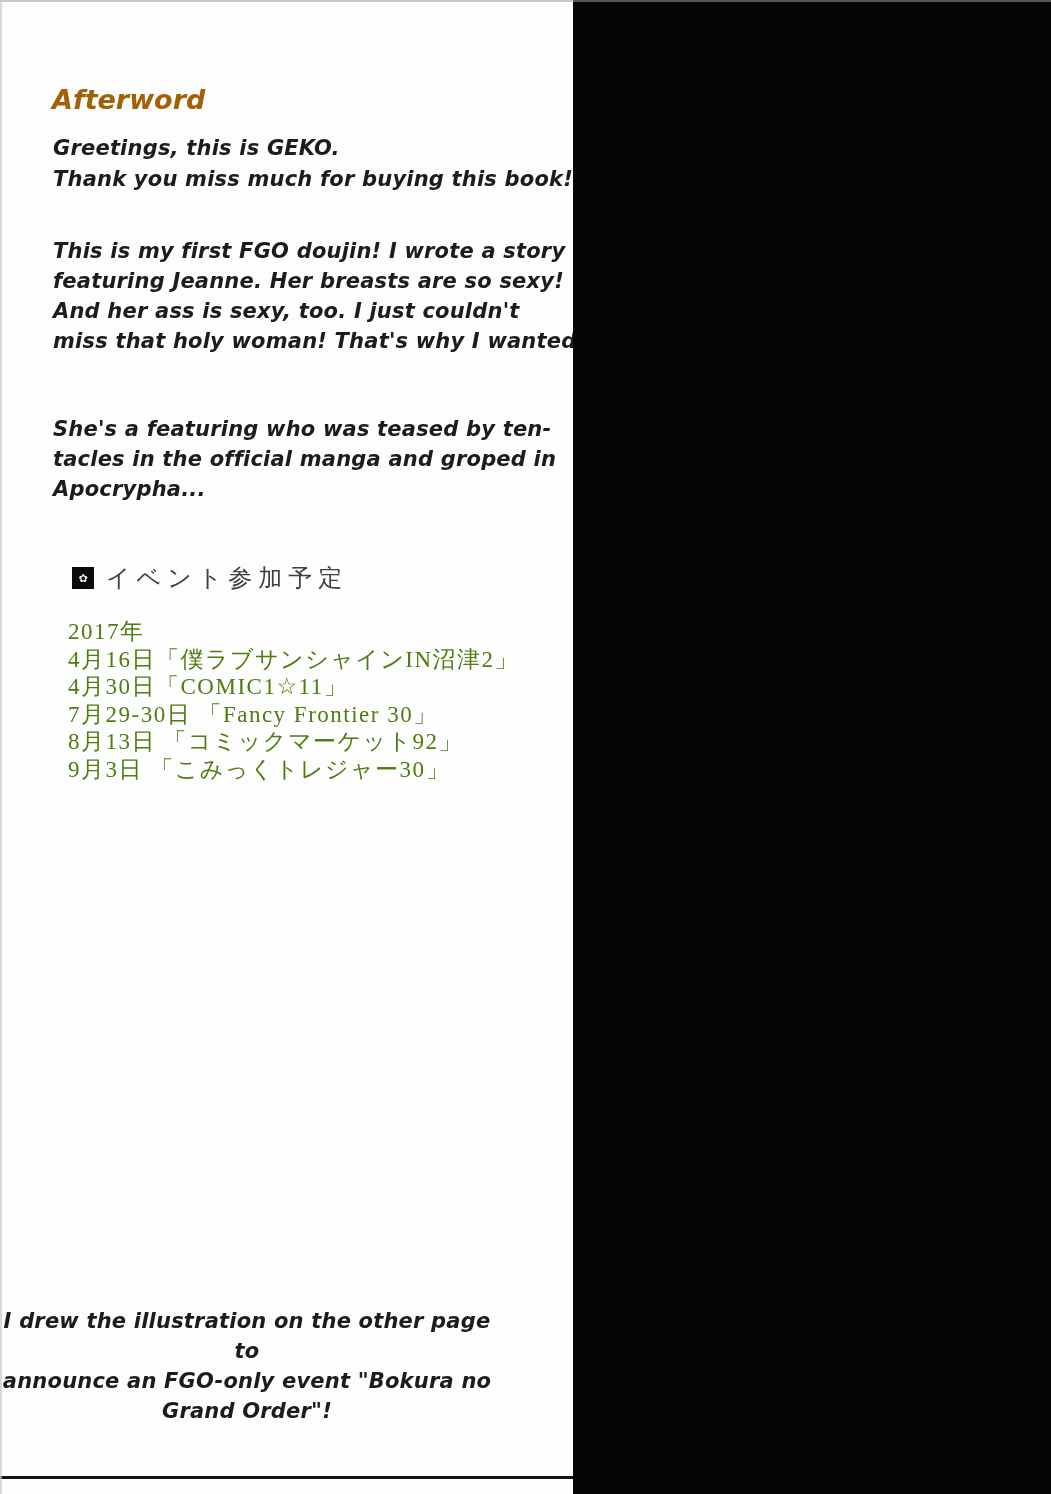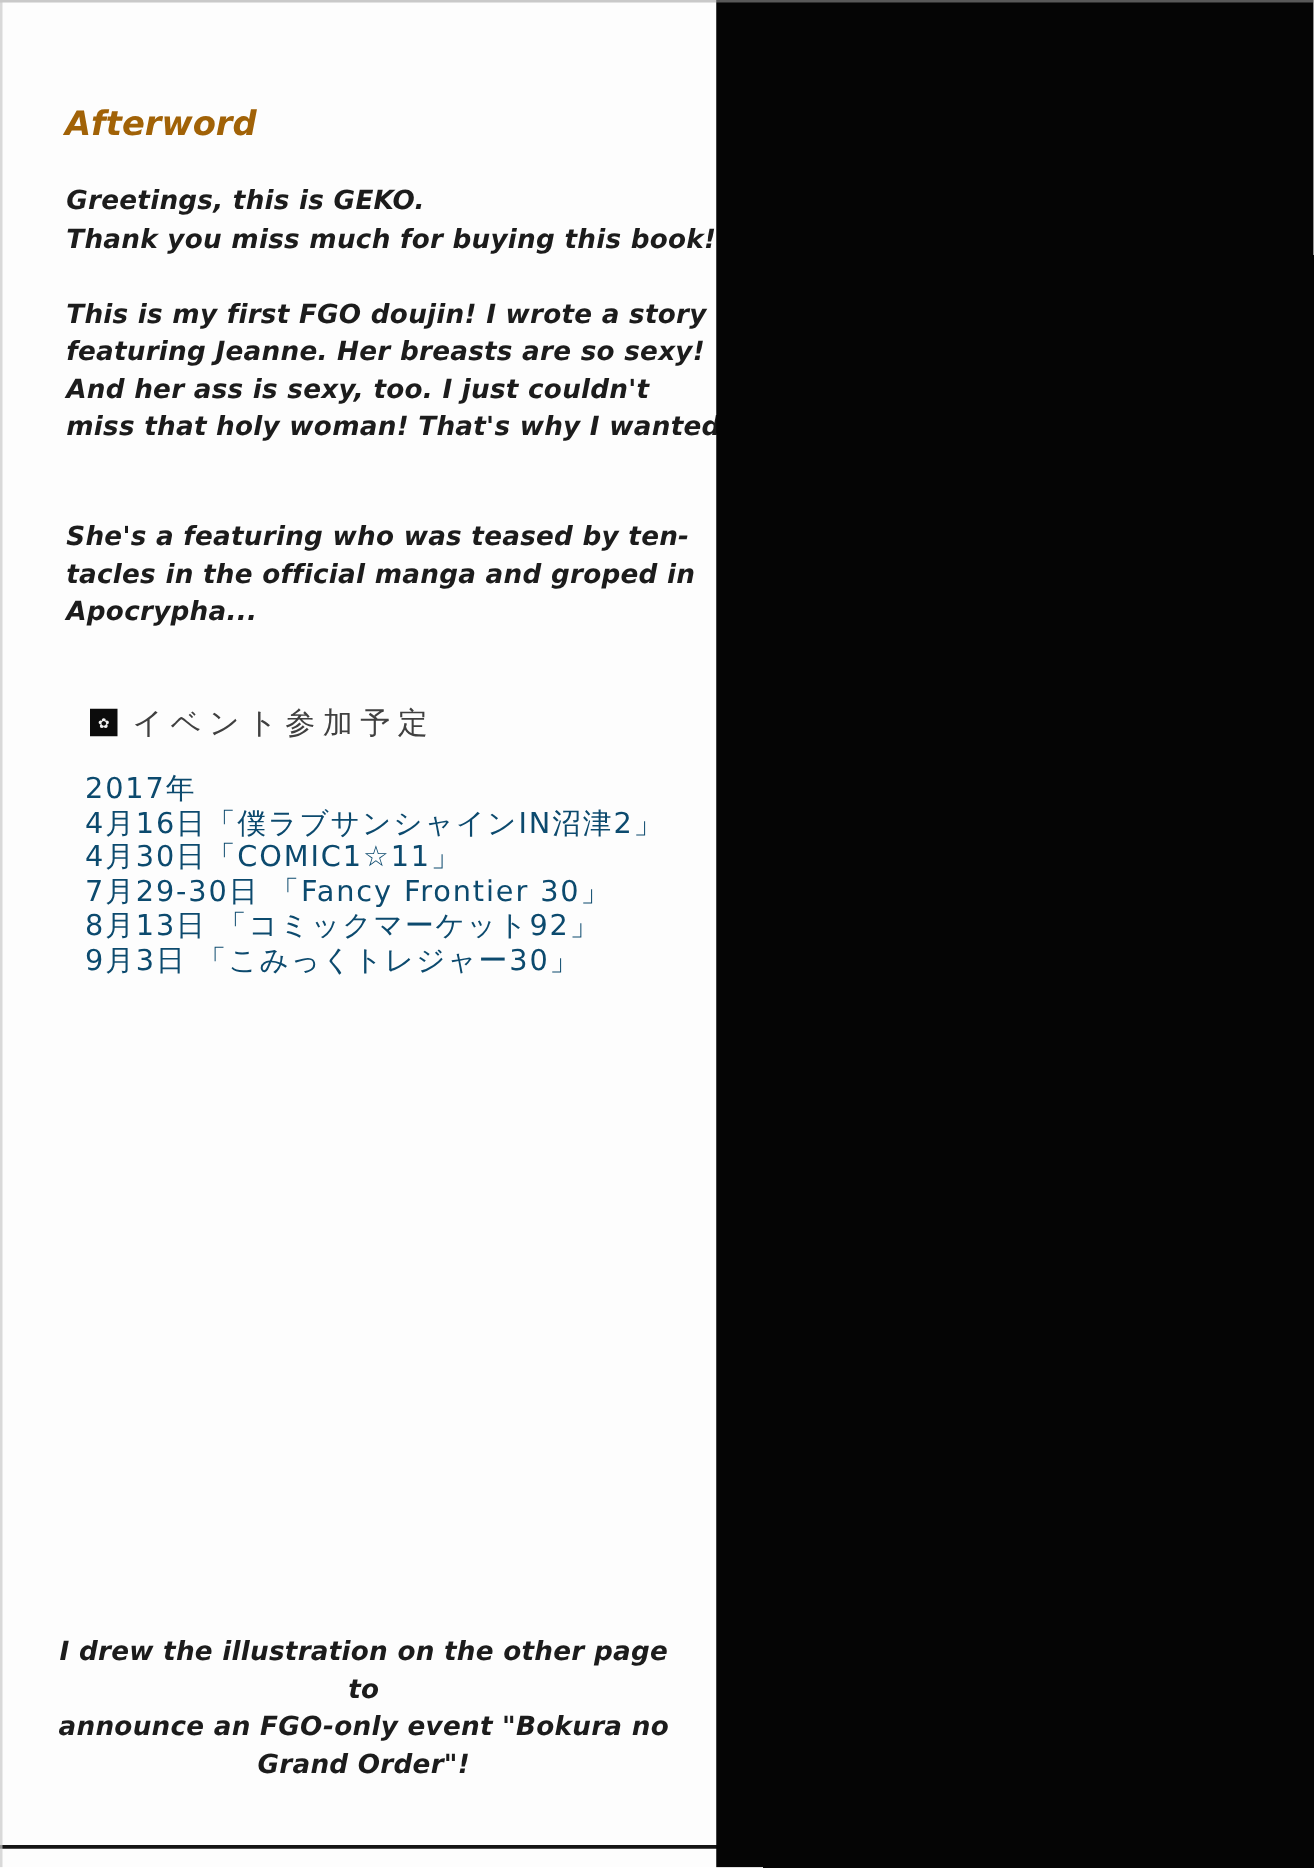--- a/index.html
+++ b/index.html
@@ -67,21 +67,21 @@
   }
   .para {
     position: absolute;
     left: 53px;
     width: 515px;
     font-size: 21px;
     line-height: 31px;
     white-space: nowrap;
     z-index: 1;
   }
-  .p1 { top: 145px; }
+  .p1 { top: 133px; }
   .p2 { top: 236px; line-height: 30px; }
   .p3 { top: 414px; line-height: 30px; }
   .events-header {
     position: absolute;
     left: 72px;
     top: 562px;
     display: flex;
     align-items: center;
     z-index: 1;
   }
@@ -106,33 +106,33 @@
     color: #404040;
   }
   .events-list {
     position: absolute;
     left: 68px;
     top: 618px;
     font-size: 23px;
     line-height: 27.5px;
     letter-spacing: 1.5px;
     white-space: nowrap;
-    color: #0c4a6e;
+    color: #4d7c0f;
     z-index: 1;
+    font-family: Liberation Serif, serif;
   }
   .footer {
     position: absolute;
     left: 0;
     top: 1306px;
     width: 494px;
     text-align: center;
     font-size: 21px;
     line-height: 30px;
     z-index: 1;
-    padding-left: 44px;
   }
 </style>
 </head>
 <body>
 
 <div class="page">
 
   <div class="top-edge"></div>
   <div class="left-edge"></div>
 

